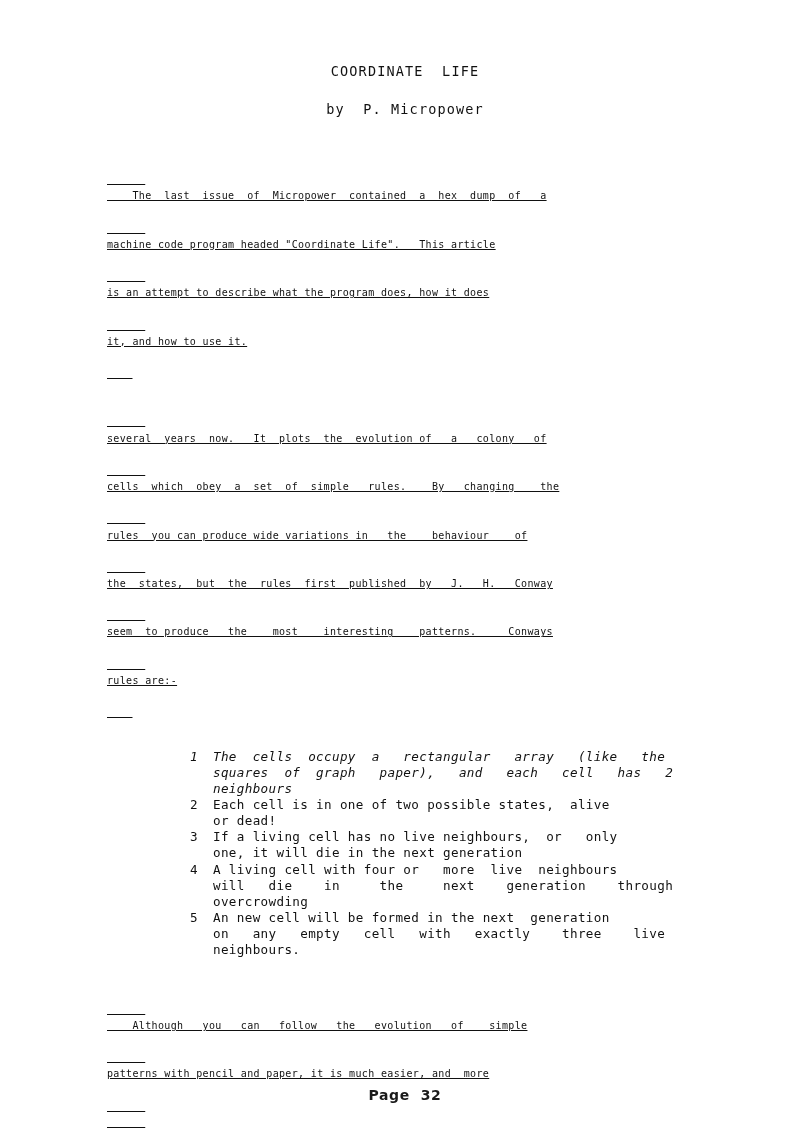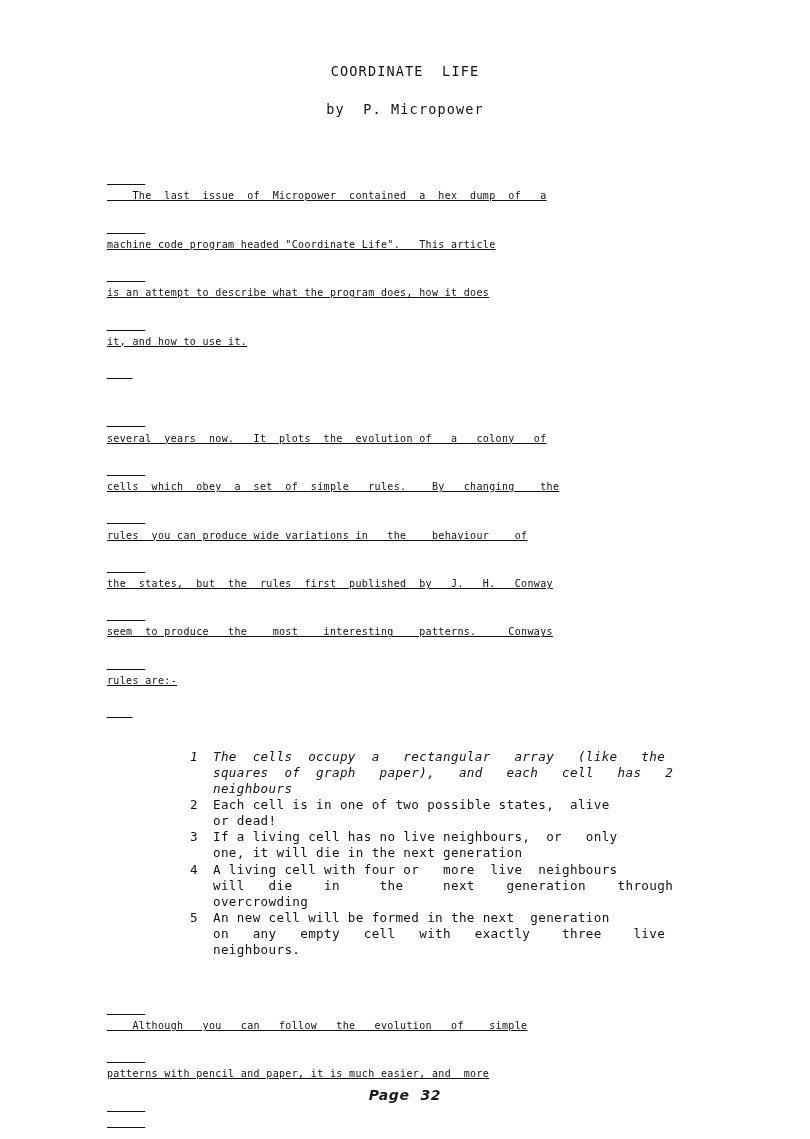--- a/index.html
+++ b/index.html
@@ -107,21 +107,20 @@
   .spacer-before-rules { height: 11px; }
   .spacer-after-rules { height: 11px; }
 
   
   .footer {
     position: absolute;
     left: 0;
     top: 1085px;
     width: 810px;
     text-align: center;
-    font-style: italic;
   }
   .footer-text {
     font-family: "DejaVu Sans", "Liberation Sans", sans-serif;
     font-size: 14px;
     font-weight: bold;
     letter-spacing: 0.6px;
     white-space: pre;
     color: #1a1a1a;
   }
 </style>

